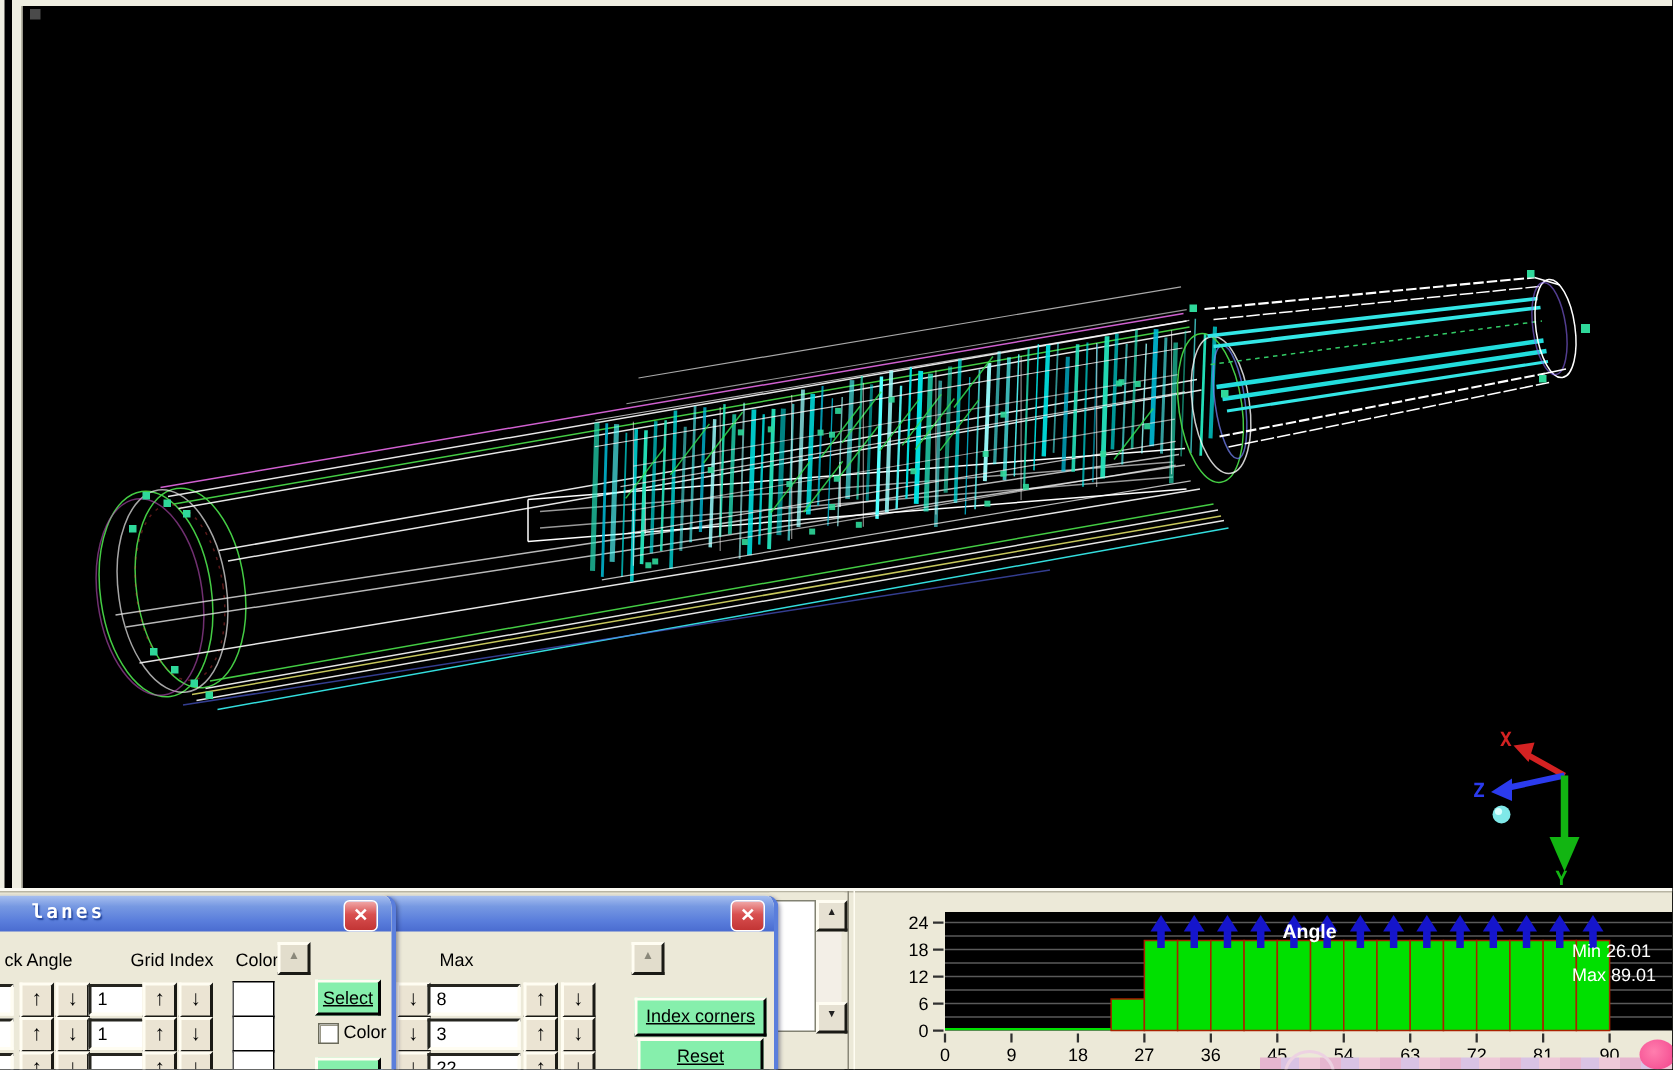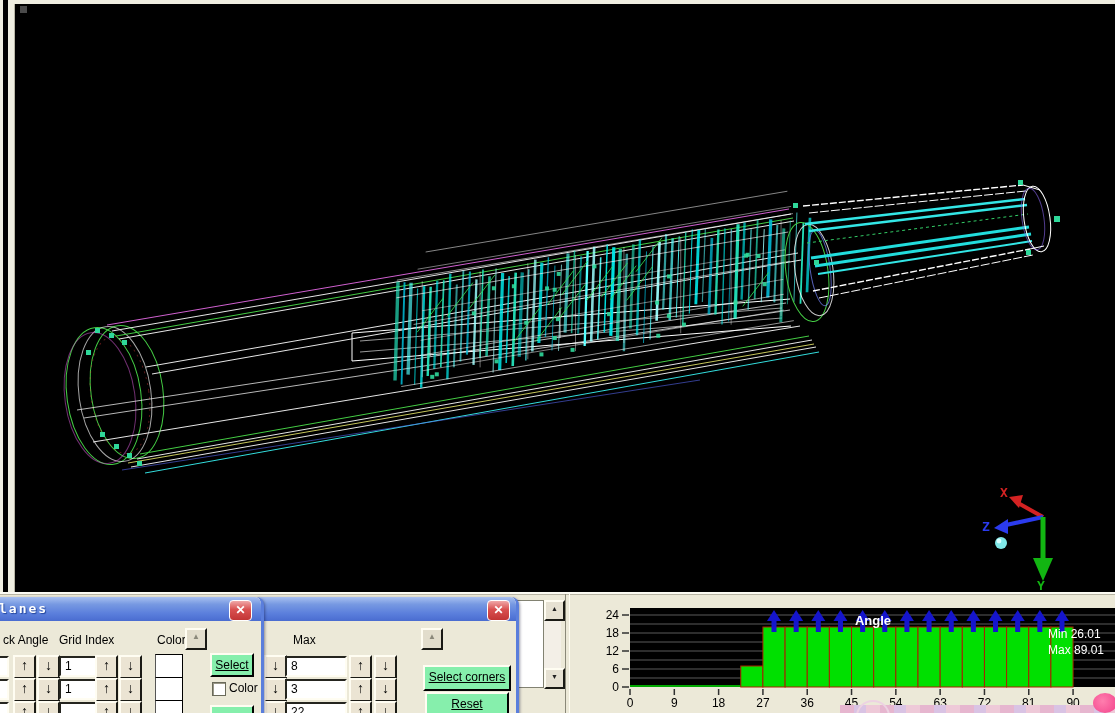--- a/index.html
+++ b/index.html
@@ -413,31 +413,31 @@
       <div class="spin" style="left:9px;top:81px"><span>↓</span></div>
       <div class="field" style="left:30px;top:82px;width:54px">3</div>
       <div class="spin" style="left:94px;top:81px"><span>↑</span></div>
       <div class="spin" style="left:119px;top:81px"><span>↓</span></div>
 
       <div class="spin" style="left:9px;top:104px"><span>↓</span></div>
       <div class="field" style="left:30px;top:105px;width:54px">22</div>
       <div class="spin" style="left:94px;top:104px"><span>↑</span></div>
       <div class="spin" style="left:119px;top:104px"><span>↓</span></div>
 
-      <div class="btn" style="left:168px;top:68px;width:84px;height:19px">Select corners</div>
+      <div class="btn" style="left:168px;top:68px;width:84px;height:19px">Index corners</div>
       <div class="btn" style="left:170px;top:95px;width:80px;height:19px">Reset</div>
     </div>
 
     <div class="dlg" style="left:-8px;top:5px;width:266px;height:116px;z-index:6">
       <div class="titlebar">
-        <div class="title-text" style="left:4px">lanes</div>
+        <div class="title-text" style="left:26px">lanes</div>
         <div class="xbtn" style="right:9px"><span>✕</span></div>
       </div>
       <div class="colhdr" style="left:8px;top:36px">ck Angle</div>
-      <div class="colhdr" style="left:64px;top:36px">Grid Index</div>
+      <div class="colhdr" style="left:92px;top:36px">Grid Index</div>
       <div class="colhdr" style="left:162px;top:36px">Color</div>
       <div class="scrollup" style="left:190px;top:31px"><span>▲</span></div>
 
       <div class="field" style="left:-8px;top:59px;width:14px"></div>
       <div class="spin" style="left:18px;top:58px"><span>↑</span></div>
       <div class="spin" style="left:42px;top:58px"><span>↓</span></div>
       <div class="field" style="left:64px;top:59px;width:30px">1</div>
       <div class="spin" style="left:100px;top:58px"><span>↑</span></div>
       <div class="spin" style="left:124px;top:58px"><span>↓</span></div>
       <div class="swatch" style="left:160px;top:57px;width:26px;height:23px"></div>

